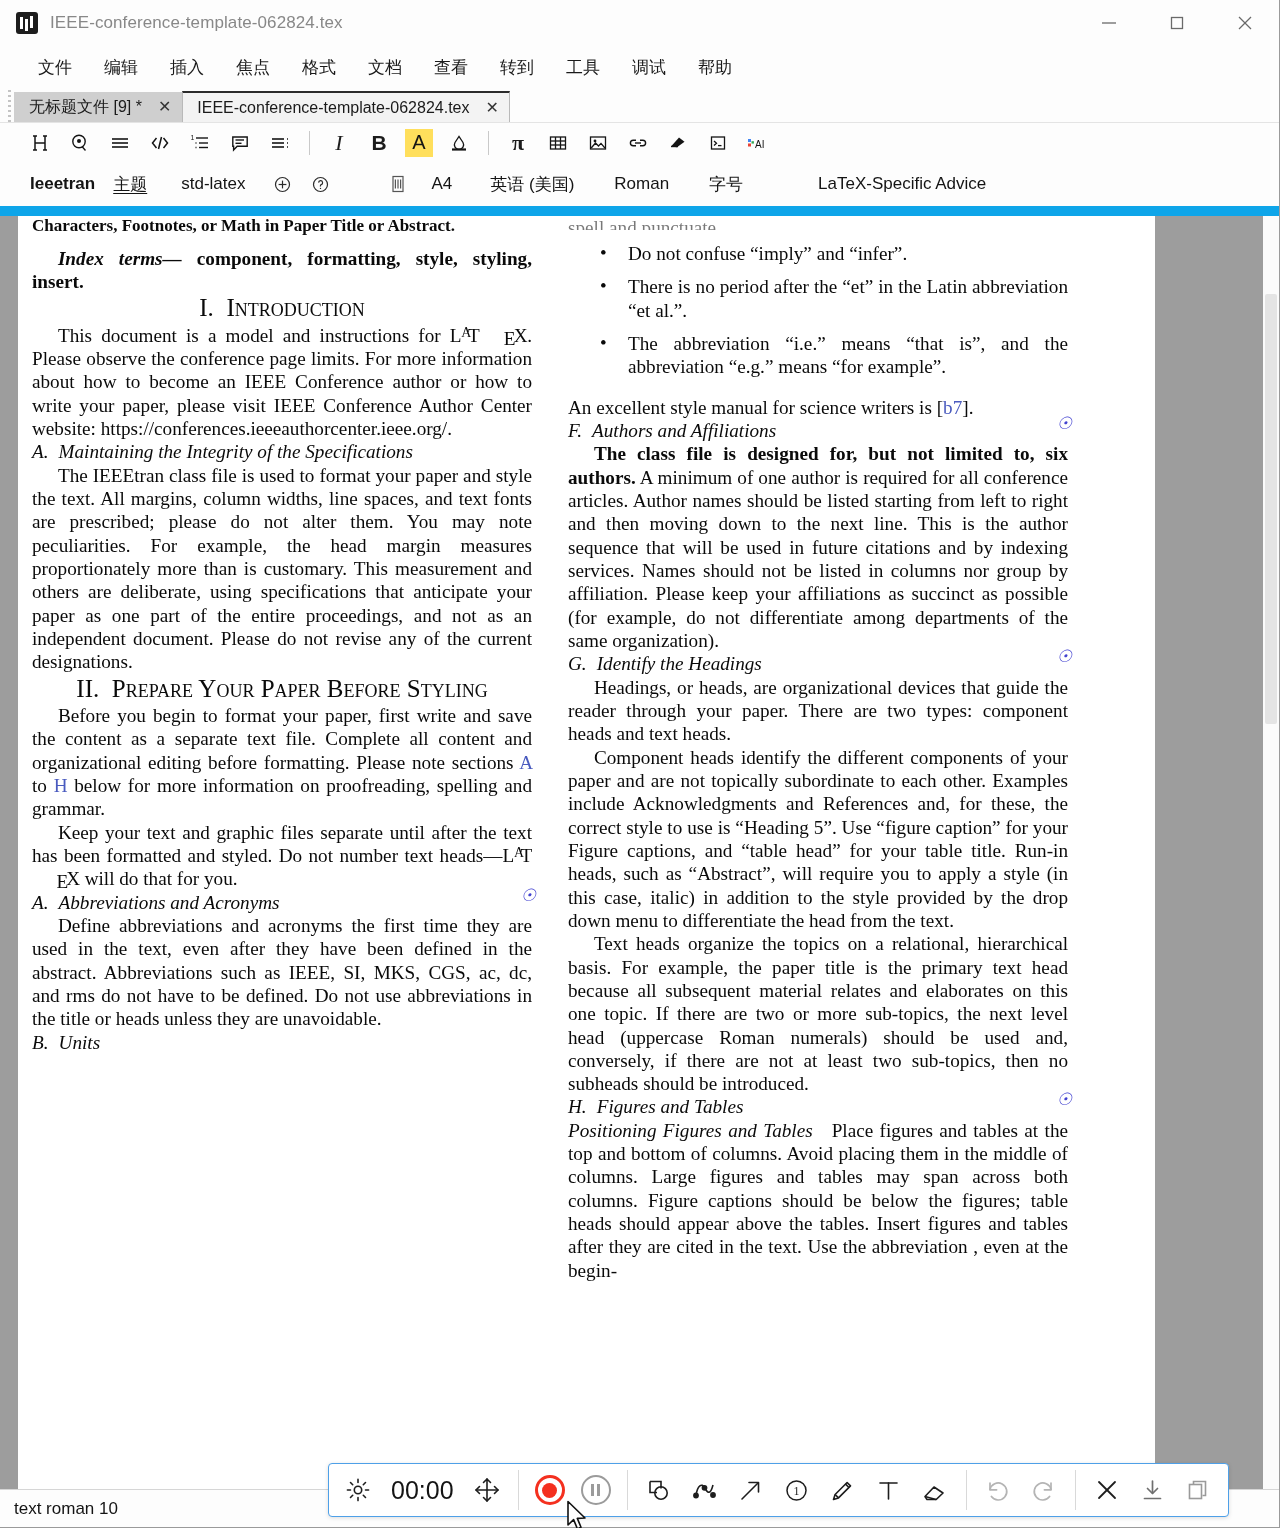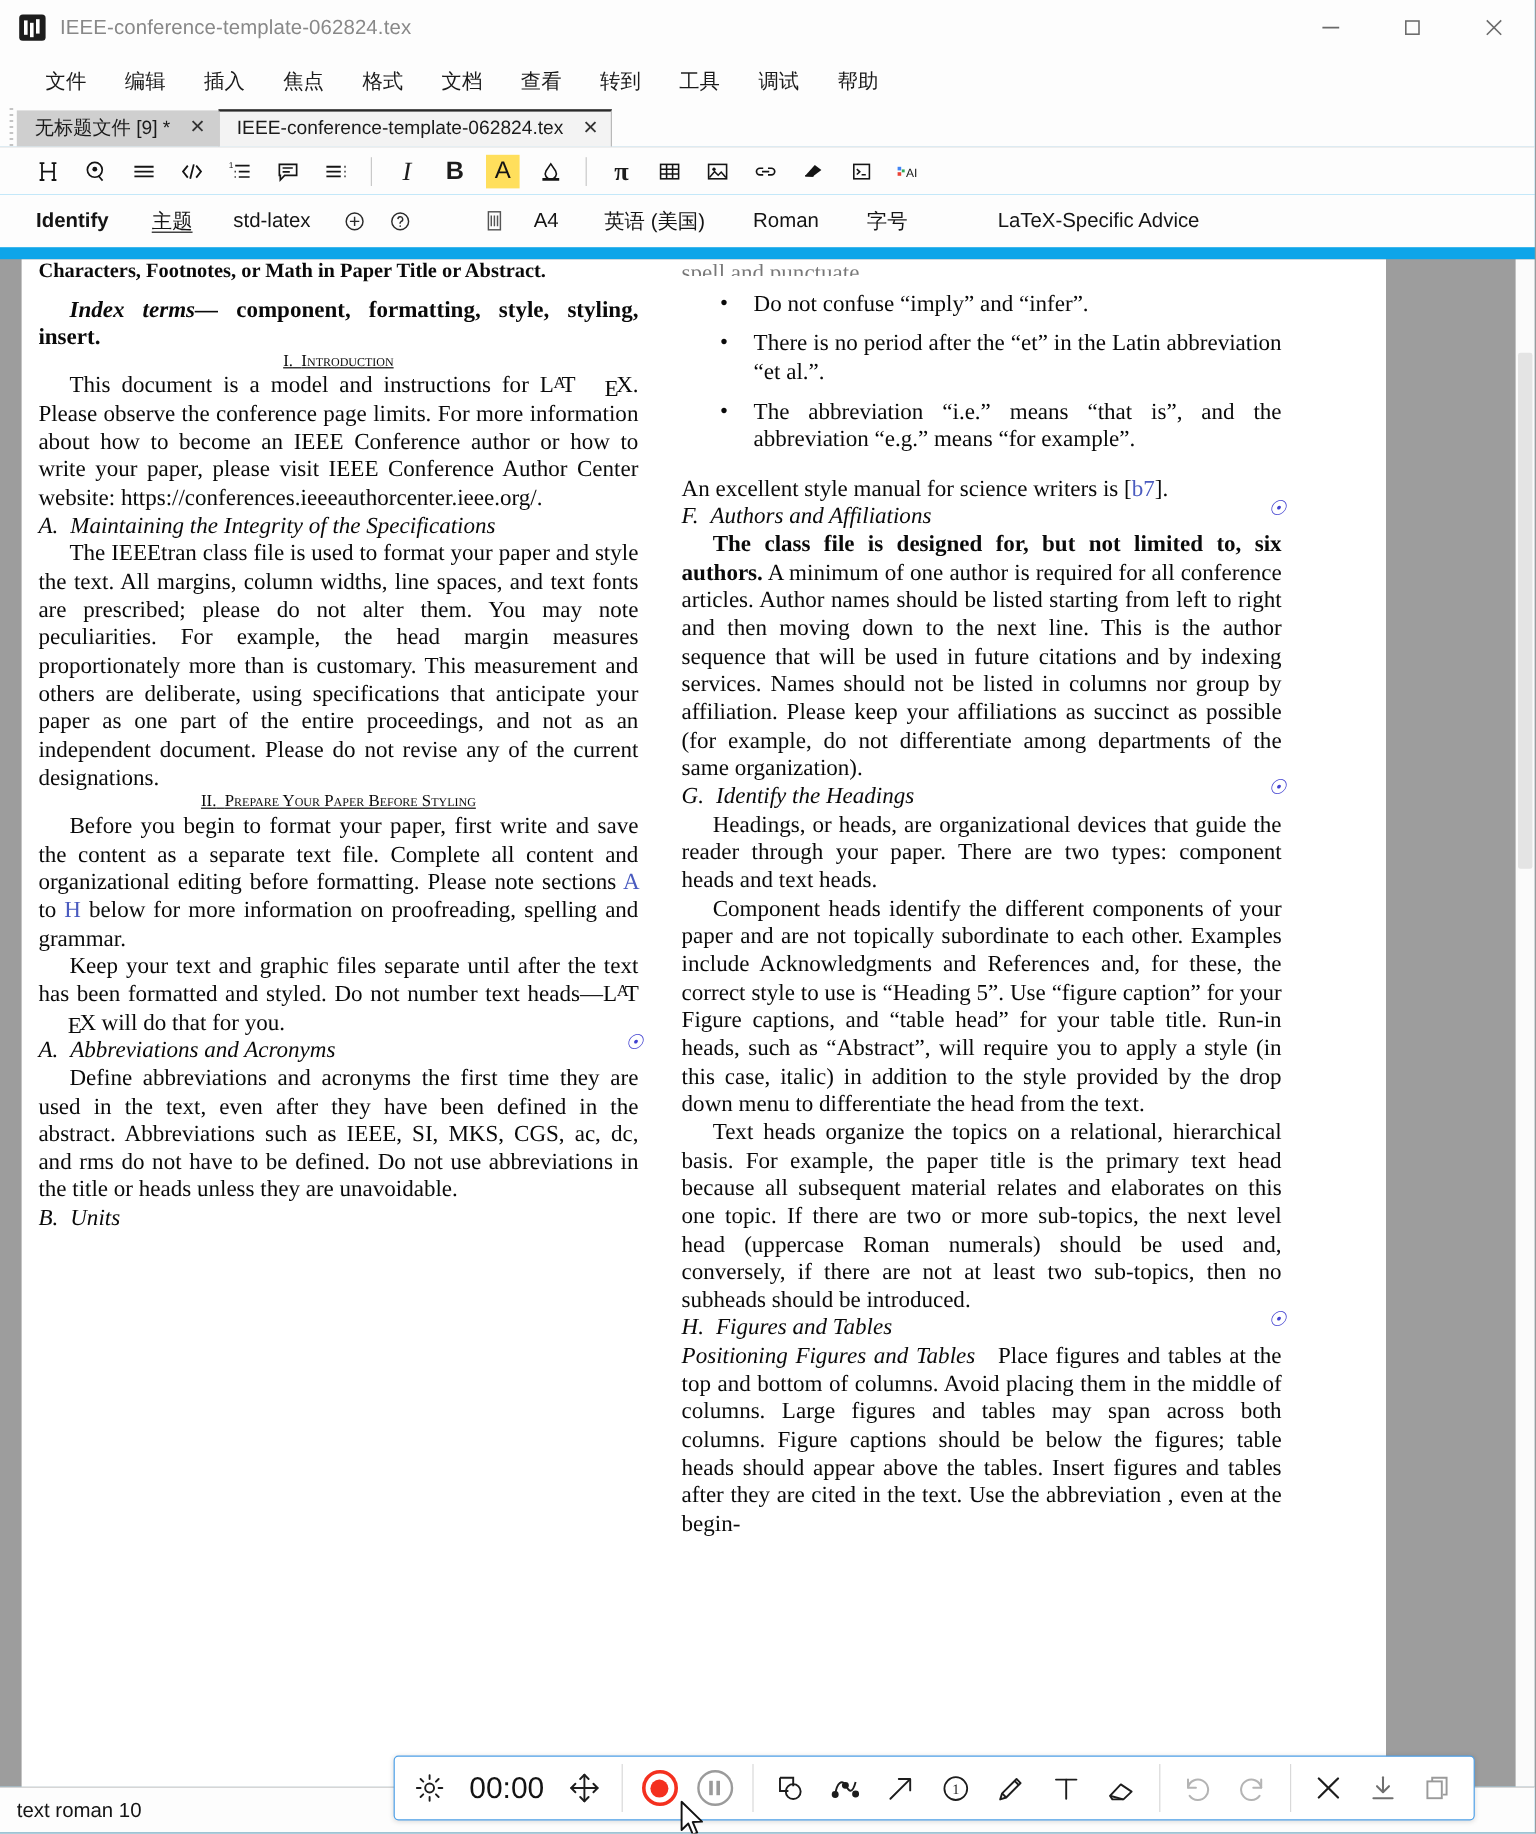--- a/index.html
+++ b/index.html
@@ -182,22 +182,21 @@
     hyphens: manual;
     position: relative;
   }
   .col p { margin: 0; text-indent: 1.35em; }
   .col p.noind { text-indent: 0; }
   .sec-title {
     text-align: center;
     font-variant: small-caps;
     margin: 14px 0 5px;
     text-indent: 0 !important;
-    font-size: 14px;
-    text-decoration: underline;
+    font-size: 25px;
   }
   .subsec {
     font-style: italic;
     margin: 11px 0 3px;
     text-indent: 0 !important;
     position: relative;
   }
   .subsec .lbl { margin-right: 10px; }
   .bold-lead { font-weight: bold; }
   .lnk { color: #4a5bbf; }
@@ -455,22 +454,22 @@
       <svg width="22" height="20" viewBox="0 0 22 20">
         <rect x="1" y="6" width="3" height="3" fill="#4285f4"></rect>
           <rect x="1" y="10.5" width="3" height="3" fill="#ea4335"></rect>
           <rect x="4.5" y="8.2" width="2.4" height="2.4" fill="#34a853"></rect>
         <text x="8" y="14.5" font-size="10" font-family="Liberation Sans" fill="#141414">AI</text>
       </svg>
     </div>
   </div>
 
   <div class="optionbar">
-    <div class="opt bold">Identify</div>
-    <div class="opt underline" style="margin-left:24px">主题</div>
+    <div class="opt bold">Ieeetran</div>
+    <div class="opt underline" style="margin-left:6px">主题</div>
     <div class="opt" style="margin-left:22px">std-latex</div>
     <div class="opt-ic" style="margin-left:18px">
       <svg width="19" height="19" viewBox="0 0 19 19" fill="none" stroke="#2b2b2b" stroke-width="1.2">
           <circle cx="9.5" cy="9.5" r="7"></circle>
           <line x1="9.5" y1="5.6" x2="9.5" y2="13.4"></line>
           <line x1="5.6" y1="9.5" x2="13.4" y2="9.5"></line>
         </svg>
     </div>
     <div class="opt-ic" style="margin-left:12px">
       <svg width="19" height="19" viewBox="0 0 19 19" fill="none" stroke="#2b2b2b" stroke-width="1.2">

